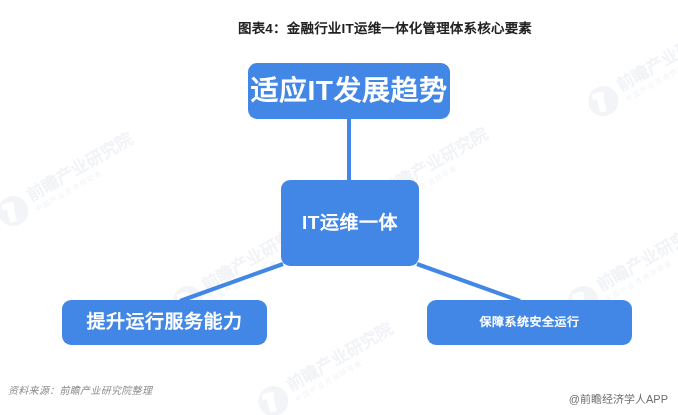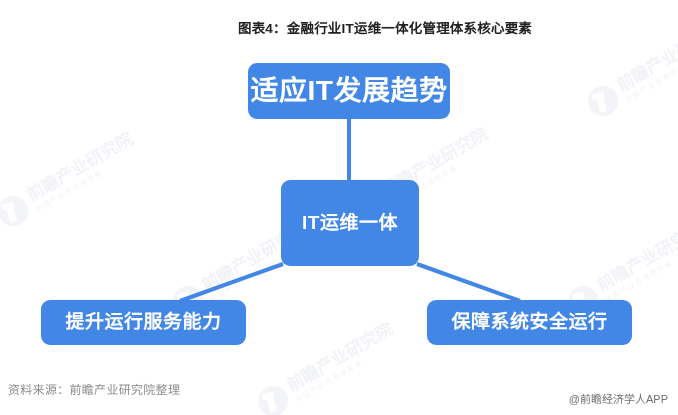--- a/index.html
+++ b/index.html
@@ -144,43 +144,44 @@
     left: 281px;
     top: 180px;
     width: 138px;
     height: 86px;
     font-size: 19px;
     padding: 0 10px;
     letter-spacing: 0.5px;
   }
 
   #node-left {
-    left: 41px;
+    left: 62px;
     top: 300px;
     width: 205px;
     height: 45px;
     font-size: 19px;
     letter-spacing: 0.5px;
   }
 
   #node-right {
     left: 427px;
     top: 300px;
     width: 205px;
     height: 45px;
-    font-size: 19px;
+    font-size: 12px;
     letter-spacing: 0.5px;
   }
 
   
   #footer-source {
     position: absolute;
     left: 8px;
     bottom: 18px;
-    font-size: 12px;
+    font-size: 10px;
+    font-style: italic;
     color: #8d8d8d;
     z-index: 5;
     letter-spacing: 0.3px;
   }
   #footer-brand {
     position: absolute;
     right: 10px;
     bottom: 9px;
     font-size: 11px;
     color: #6f6f6f;

